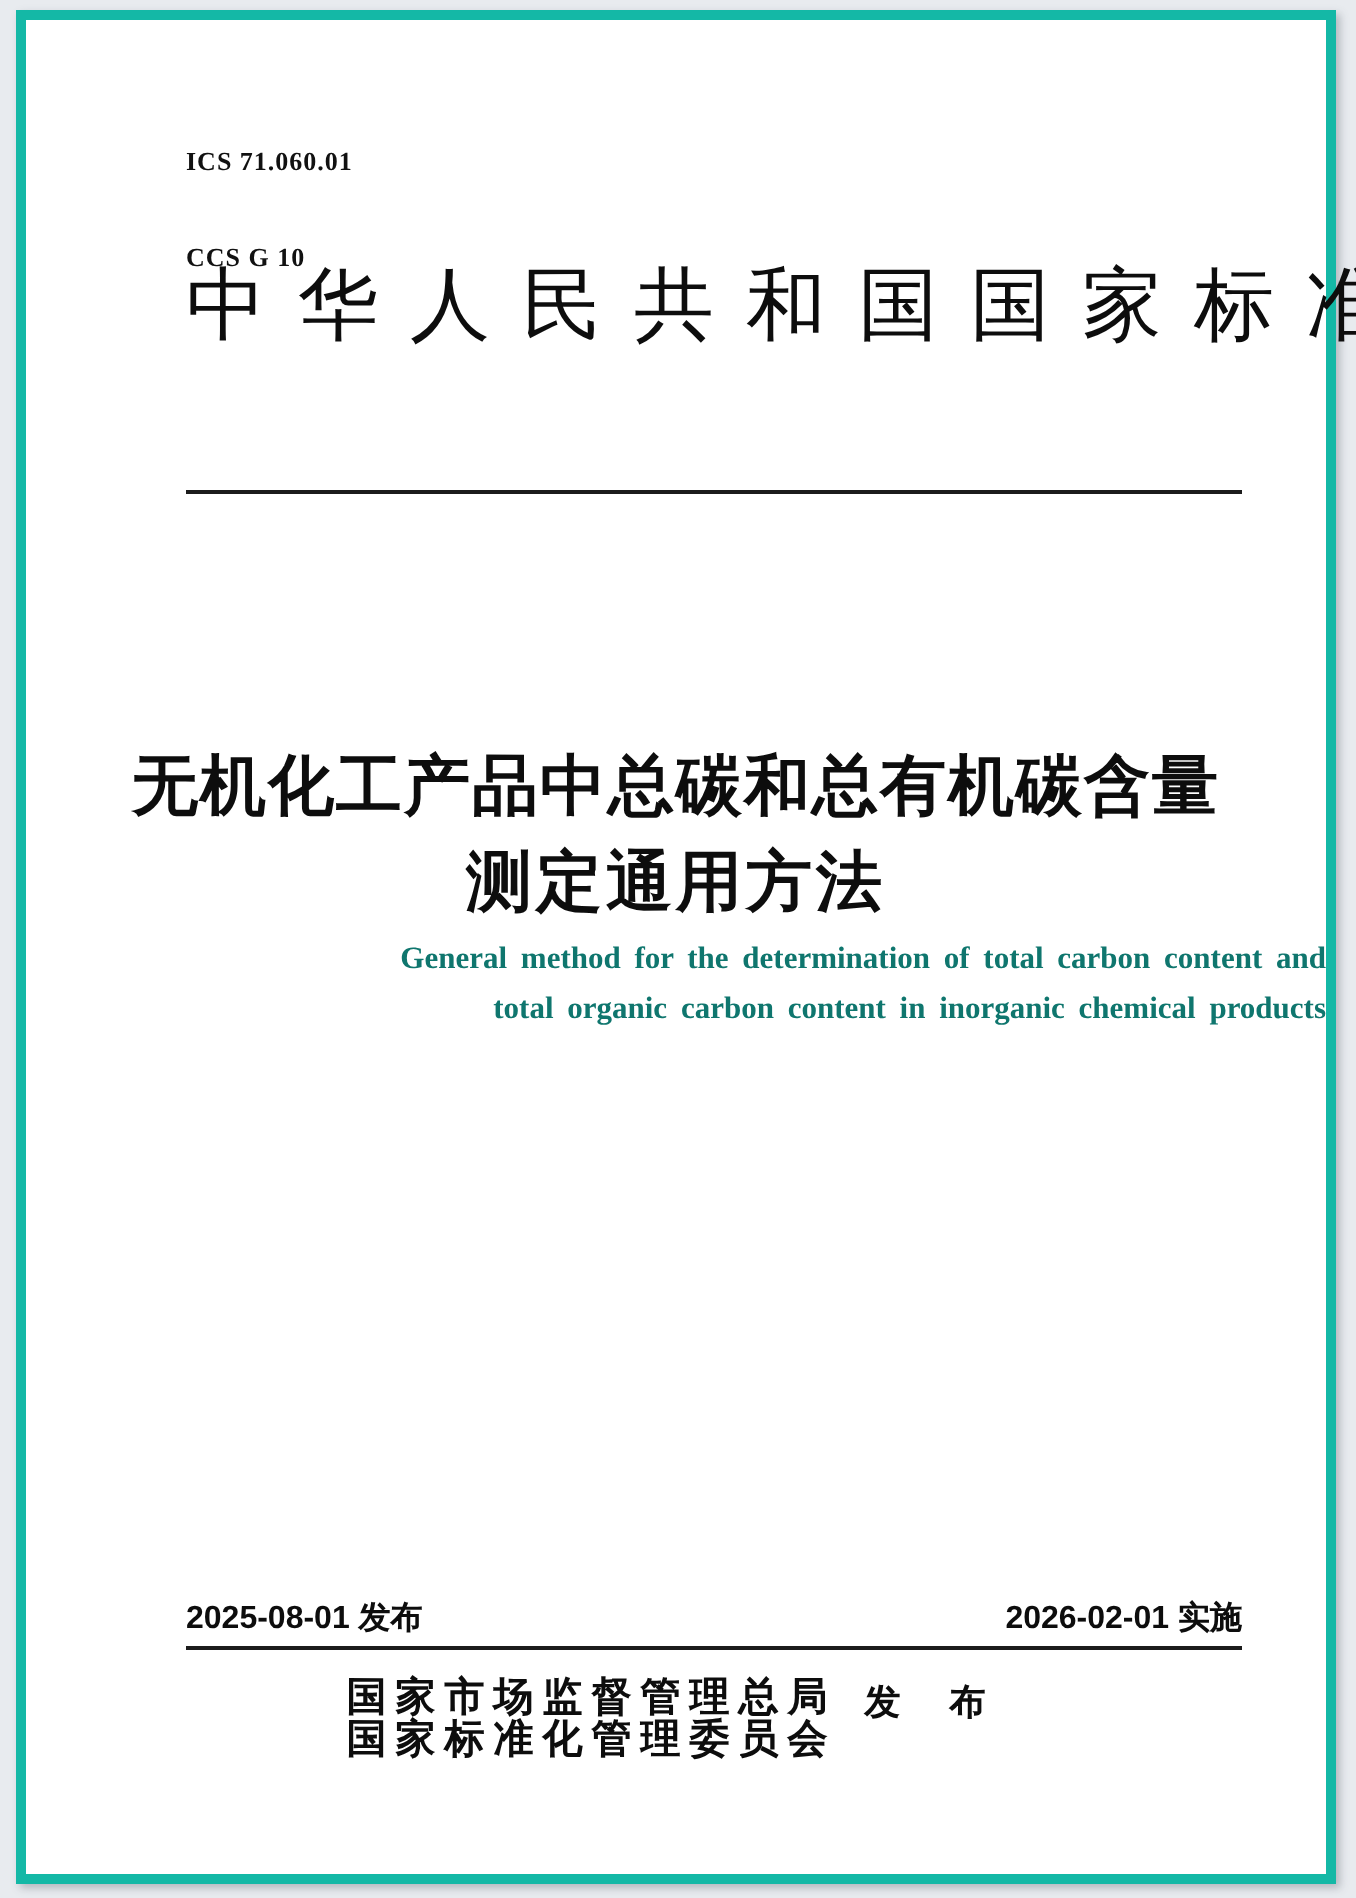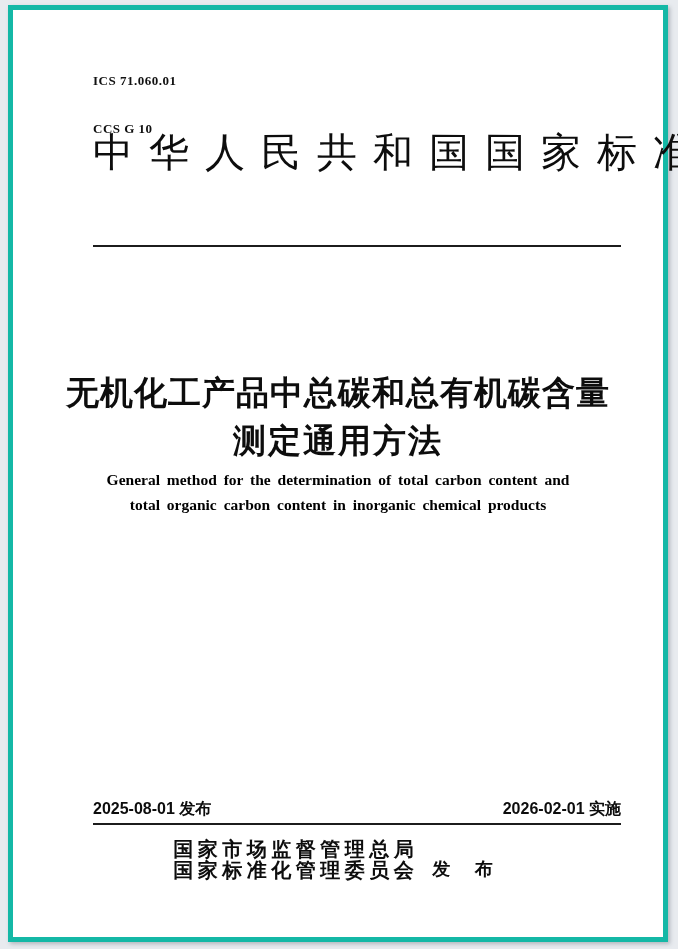--- a/index.html
+++ b/index.html
@@ -95,27 +95,27 @@
     color: #0d0d0d;
     white-space: nowrap;
   }
   .title-cn1 { top: 361px; font-size: 33px; letter-spacing: 1px; }
   .title-cn2 { top: 409px; font-size: 33px; letter-spacing: 2px; }
   .title-en {
     position: absolute;
     left: 0;
     right: 0;
     top: 457px;
-    text-align: center;
+    text-align: right;
     font-family: "Liberation Serif", serif;
     font-weight: bold;
     font-size: 15.5px;
     line-height: 25px;
     word-spacing: 3px;
-    color: #000000;
+    color: #0f766e;
   }
   .date-issue {
     position: absolute;
     left: 80px;
     top: 789px;
     font-family: "Liberation Sans", "DejaVu Sans", sans-serif;
     font-weight: bold;
     font-size: 16px;
     color: #0d0d0d;
     white-space: nowrap;
@@ -130,21 +130,21 @@
     color: #0d0d0d;
     white-space: nowrap;
   }
   .issuers {
     position: absolute;
     left: 0;
     right: 0;
     top: 829px;
     display: flex;
     justify-content: center;
-    align-items: flex-end;
+    align-items: flex-start;
     color: #0d0d0d;
   }
   .issuer-lines {
     font-family: "Liberation Serif", serif;
     font-weight: bold;
     font-size: 20px;
     line-height: 21px;
     letter-spacing: 4.5px;
     white-space: nowrap;
     text-align: justify;

